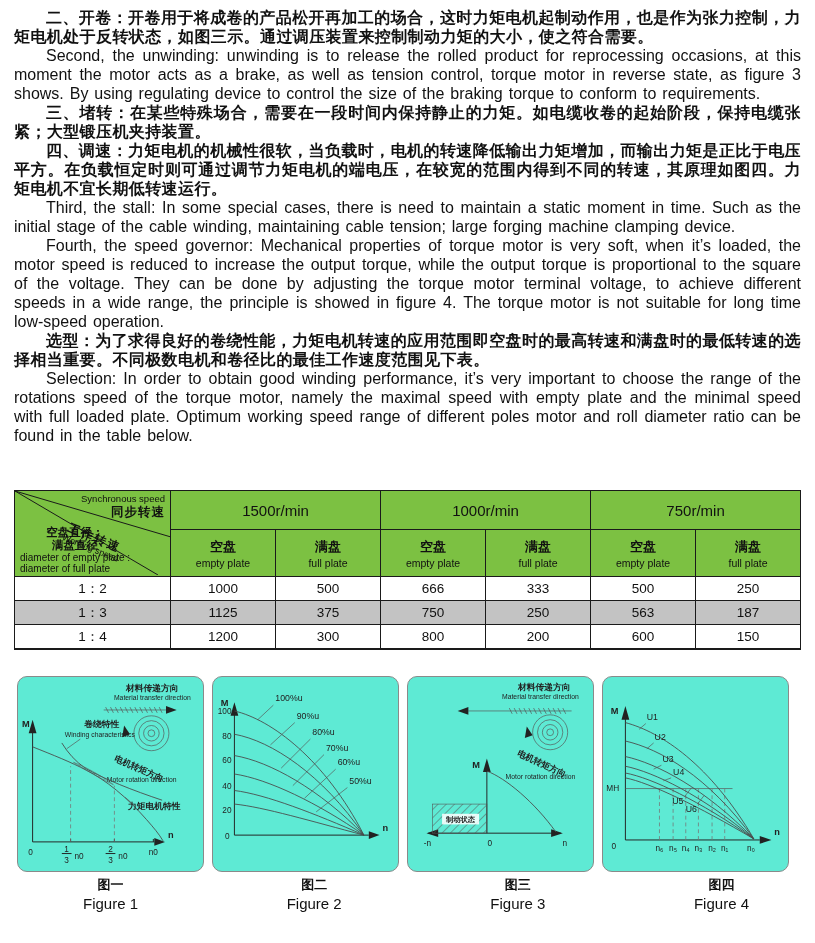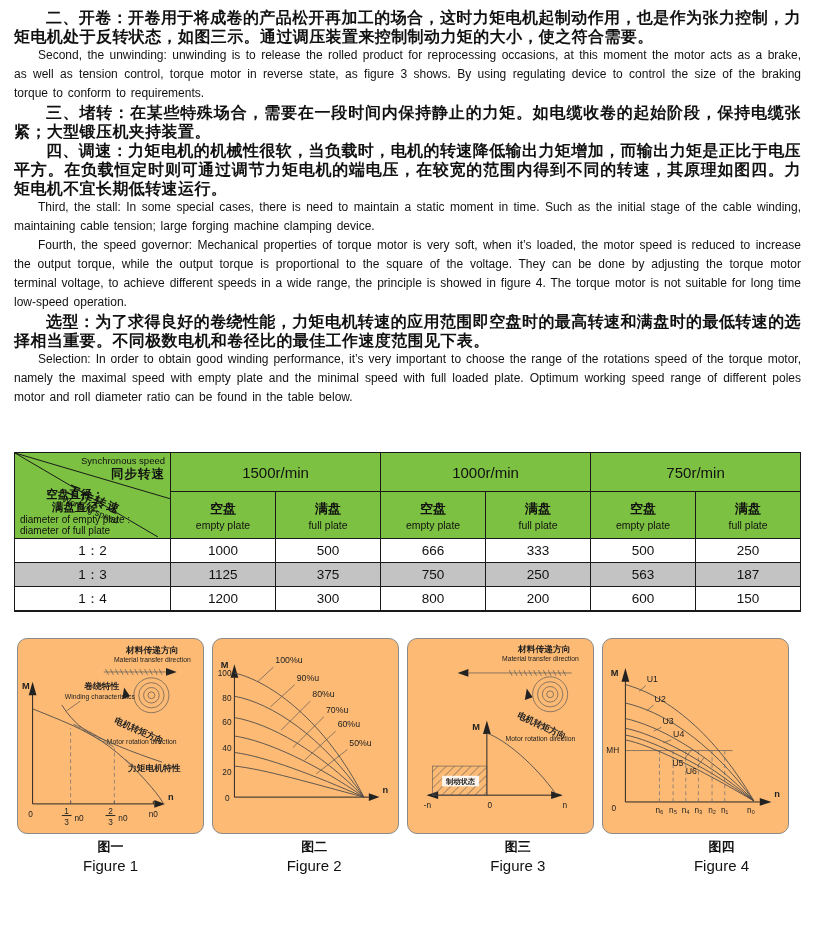--- a/index.html
+++ b/index.html
@@ -4,21 +4,21 @@
 <style>
   html,body{margin:0;padding:0;}
   body{
     width:815px;height:943px;background:#ffffff;color:#111;
     font-family:"Liberation Sans","DejaVu Sans",sans-serif;
     overflow:hidden;position:relative;
   }
   .text-block{padding:8px 14px 0 14px;}
   p.para{margin:0;text-align:justify;text-indent:2em;line-height:19px;}
   p.zh{font-size:16px;font-weight:bold;letter-spacing:.4px;}
-  p.en{font-size:12px;font-weight:normal;word-spacing:1.5px;}
+  p.en{font-size:16px;font-weight:normal;word-spacing:1.5px;}
 
   table.speed{
     border-collapse:collapse;table-layout:fixed;width:786px;
     margin:45px 0 0 14px;
   }
   table.speed td{
     border:1px solid #1a1a1a;text-align:center;vertical-align:middle;padding:0;
     font-family:"Liberation Sans","DejaVu Sans",sans-serif;
   }
   tr.grp td{background:#7cc142;height:38px;font-size:15px;}
@@ -36,21 +36,21 @@
   .corner .diag .zh{font-size:12px;font-weight:bold;letter-spacing:2px;}
   .corner .diag .en{font-size:9px;}
   .corner .diam{position:absolute;left:5px;bottom:2px;text-align:left;line-height:1.12;}
   .corner .diam .zh{font-size:11.5px;font-weight:bold;text-align:center;}
   .corner .diam .en{font-size:10px;}
   .corner svg.cslash{position:absolute;left:0;top:0;}
 
   .figs{display:flex;gap:8px;margin:26px 0 0 17px;}
   .figbox{
     width:187px;height:196px;border:1.5px solid #8a8a8a;border-radius:10px;
-    background:#fdba74;box-sizing:border-box;overflow:hidden;
+    background:#5eead4;box-sizing:border-box;overflow:hidden;
   }
   .figbox svg{display:block;width:100%;height:100%;}
   .caps{display:flex;gap:8px;margin:4px 0 0 17px;justify-content:space-between;}
   .cap{width:187px;text-align:center;}
   .cap .czh{font-size:13px;font-weight:bold;}
   .cap .cen{font-size:15px;margin-top:1px;}
 
   svg text{font-family:"Liberation Sans","DejaVu Sans",sans-serif;fill:#222;}
   .curve{fill:none;stroke:#4a4a4a;stroke-width:0.9;}
   .axis{stroke:#222;stroke-width:1;}

